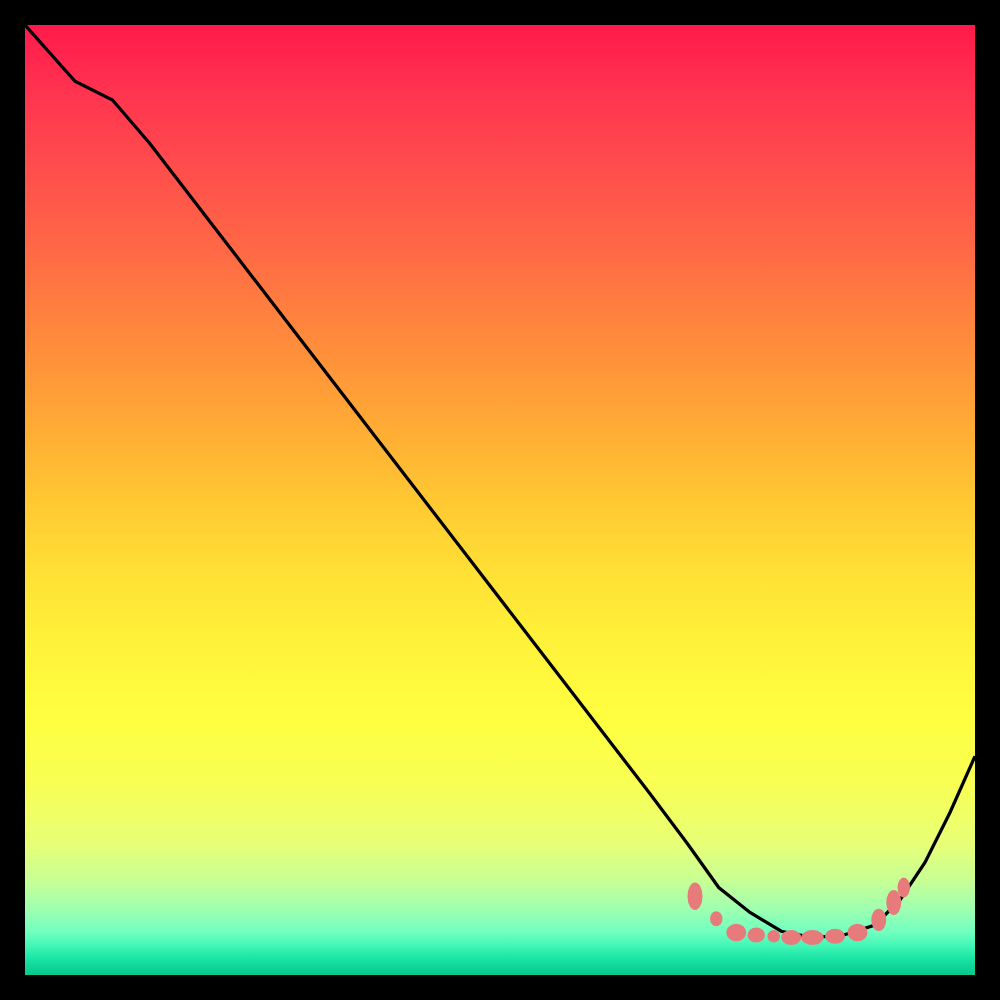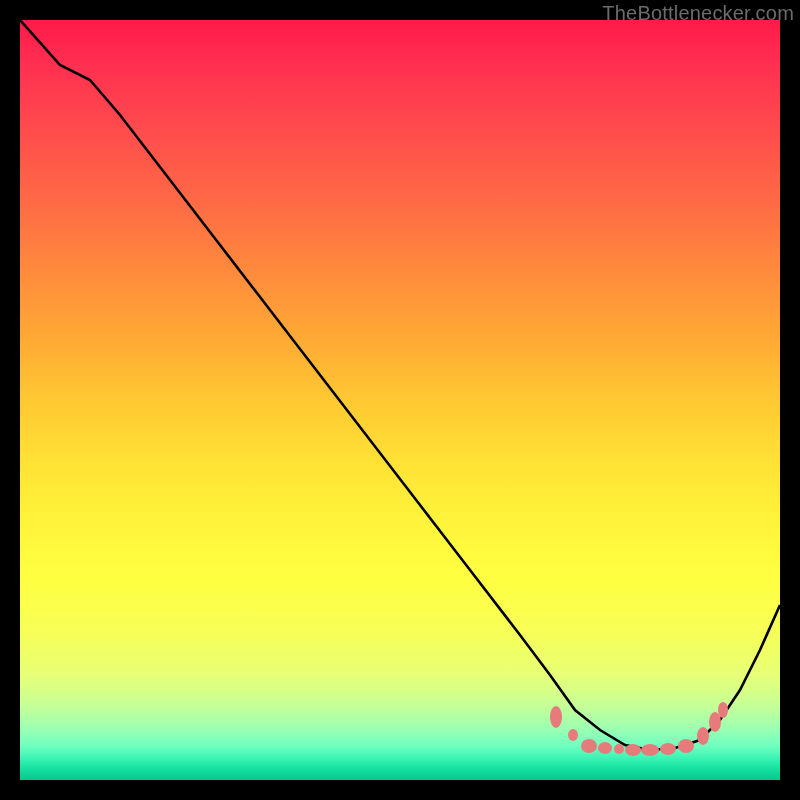--- a/index.html
+++ b/index.html
@@ -65,21 +65,20 @@
     left: 0;
     top: 0;
     width: 760px;
     height: 760px;
   }
 </style>
 </head>
 <body>
 
 <div class="chart-container">
-  <div class="watermark">TheBottlenecker.com</div>
   <div class="plot-area">
     <div class="gradient-bg"></div>
     <svg class="curve-layer" viewBox="0 0 760 760" preserveAspectRatio="none">
       <path id="main-curve" fill="none" stroke="#000000" stroke-width="2.6" d="M0 0 L40 45 L70 60 L100 95 L150 160 L200 225 L250 290 L300 355 L350 420 L400 485 L450 550 L500 615 L530 655 L555 690 L580 710 L605 725 L630 730 L655 728 L680 720 L700 700 L720 670 L740 630 L760 585"></path>
       <g id="marker-group">
           <ellipse cx="536" cy="697" rx="6" ry="11" fill="#e77b7b"></ellipse>
           <ellipse cx="553" cy="715" rx="5" ry="6" fill="#e77b7b"></ellipse>
           <ellipse cx="569" cy="726" rx="8" ry="7" fill="#e77b7b"></ellipse>
           <ellipse cx="585" cy="728" rx="7" ry="6" fill="#e77b7b"></ellipse>
           <ellipse cx="599" cy="729" rx="5" ry="5" fill="#e77b7b"></ellipse>

